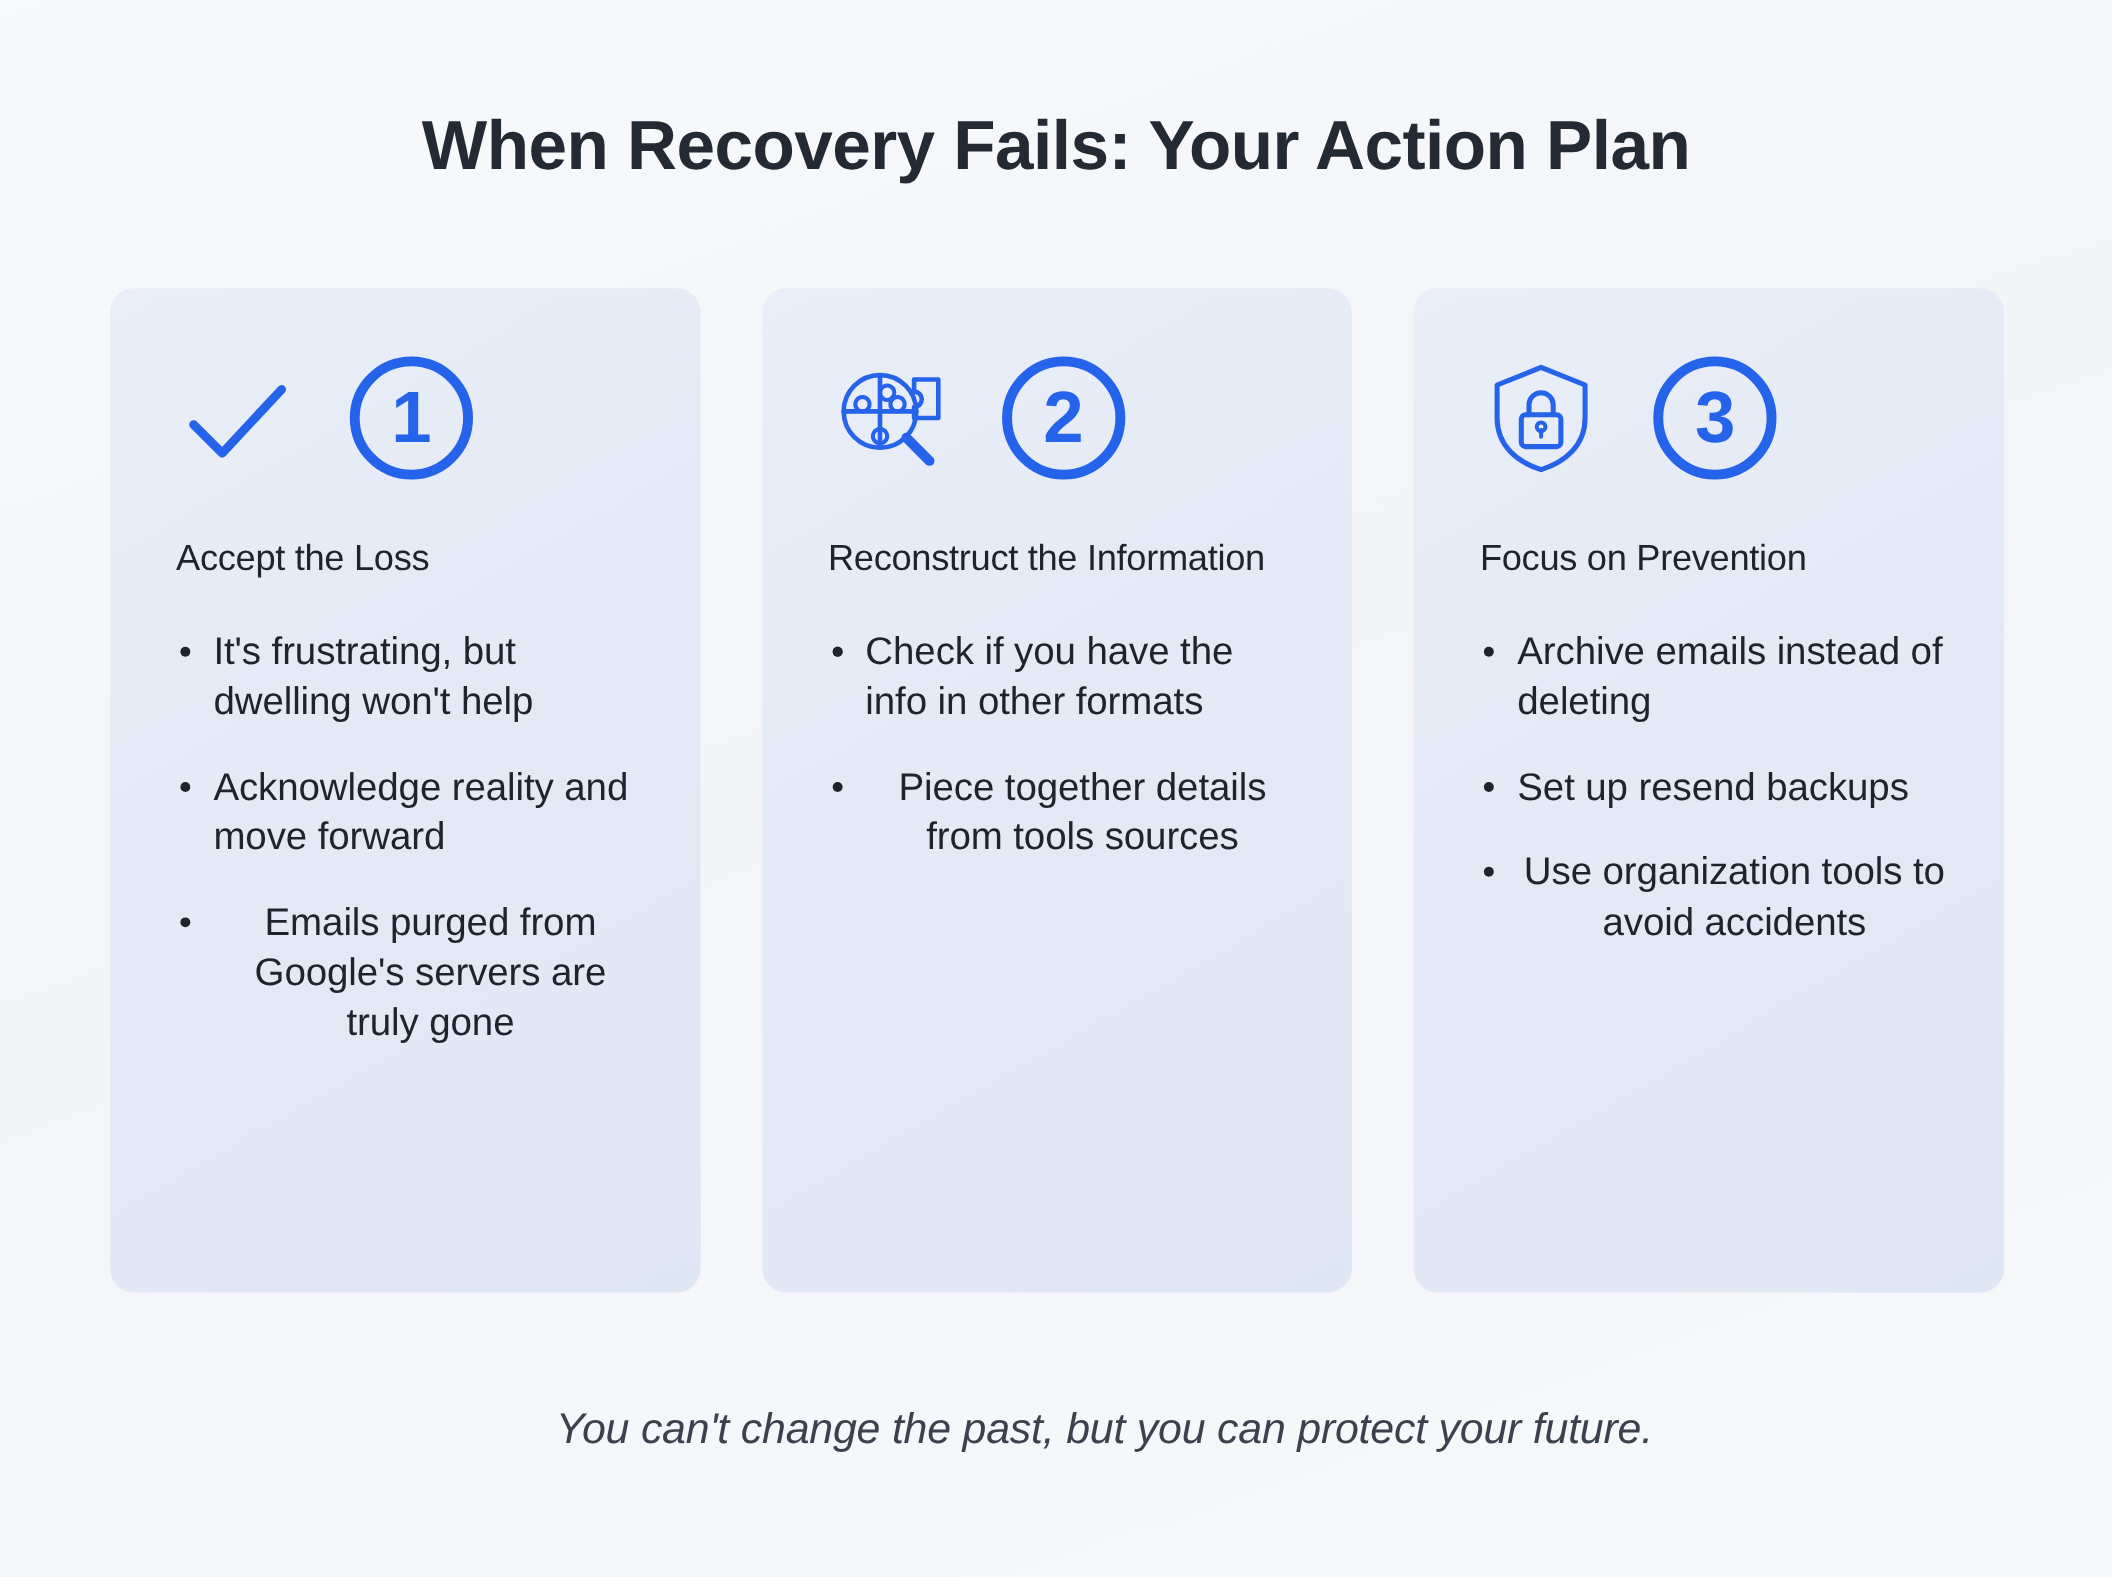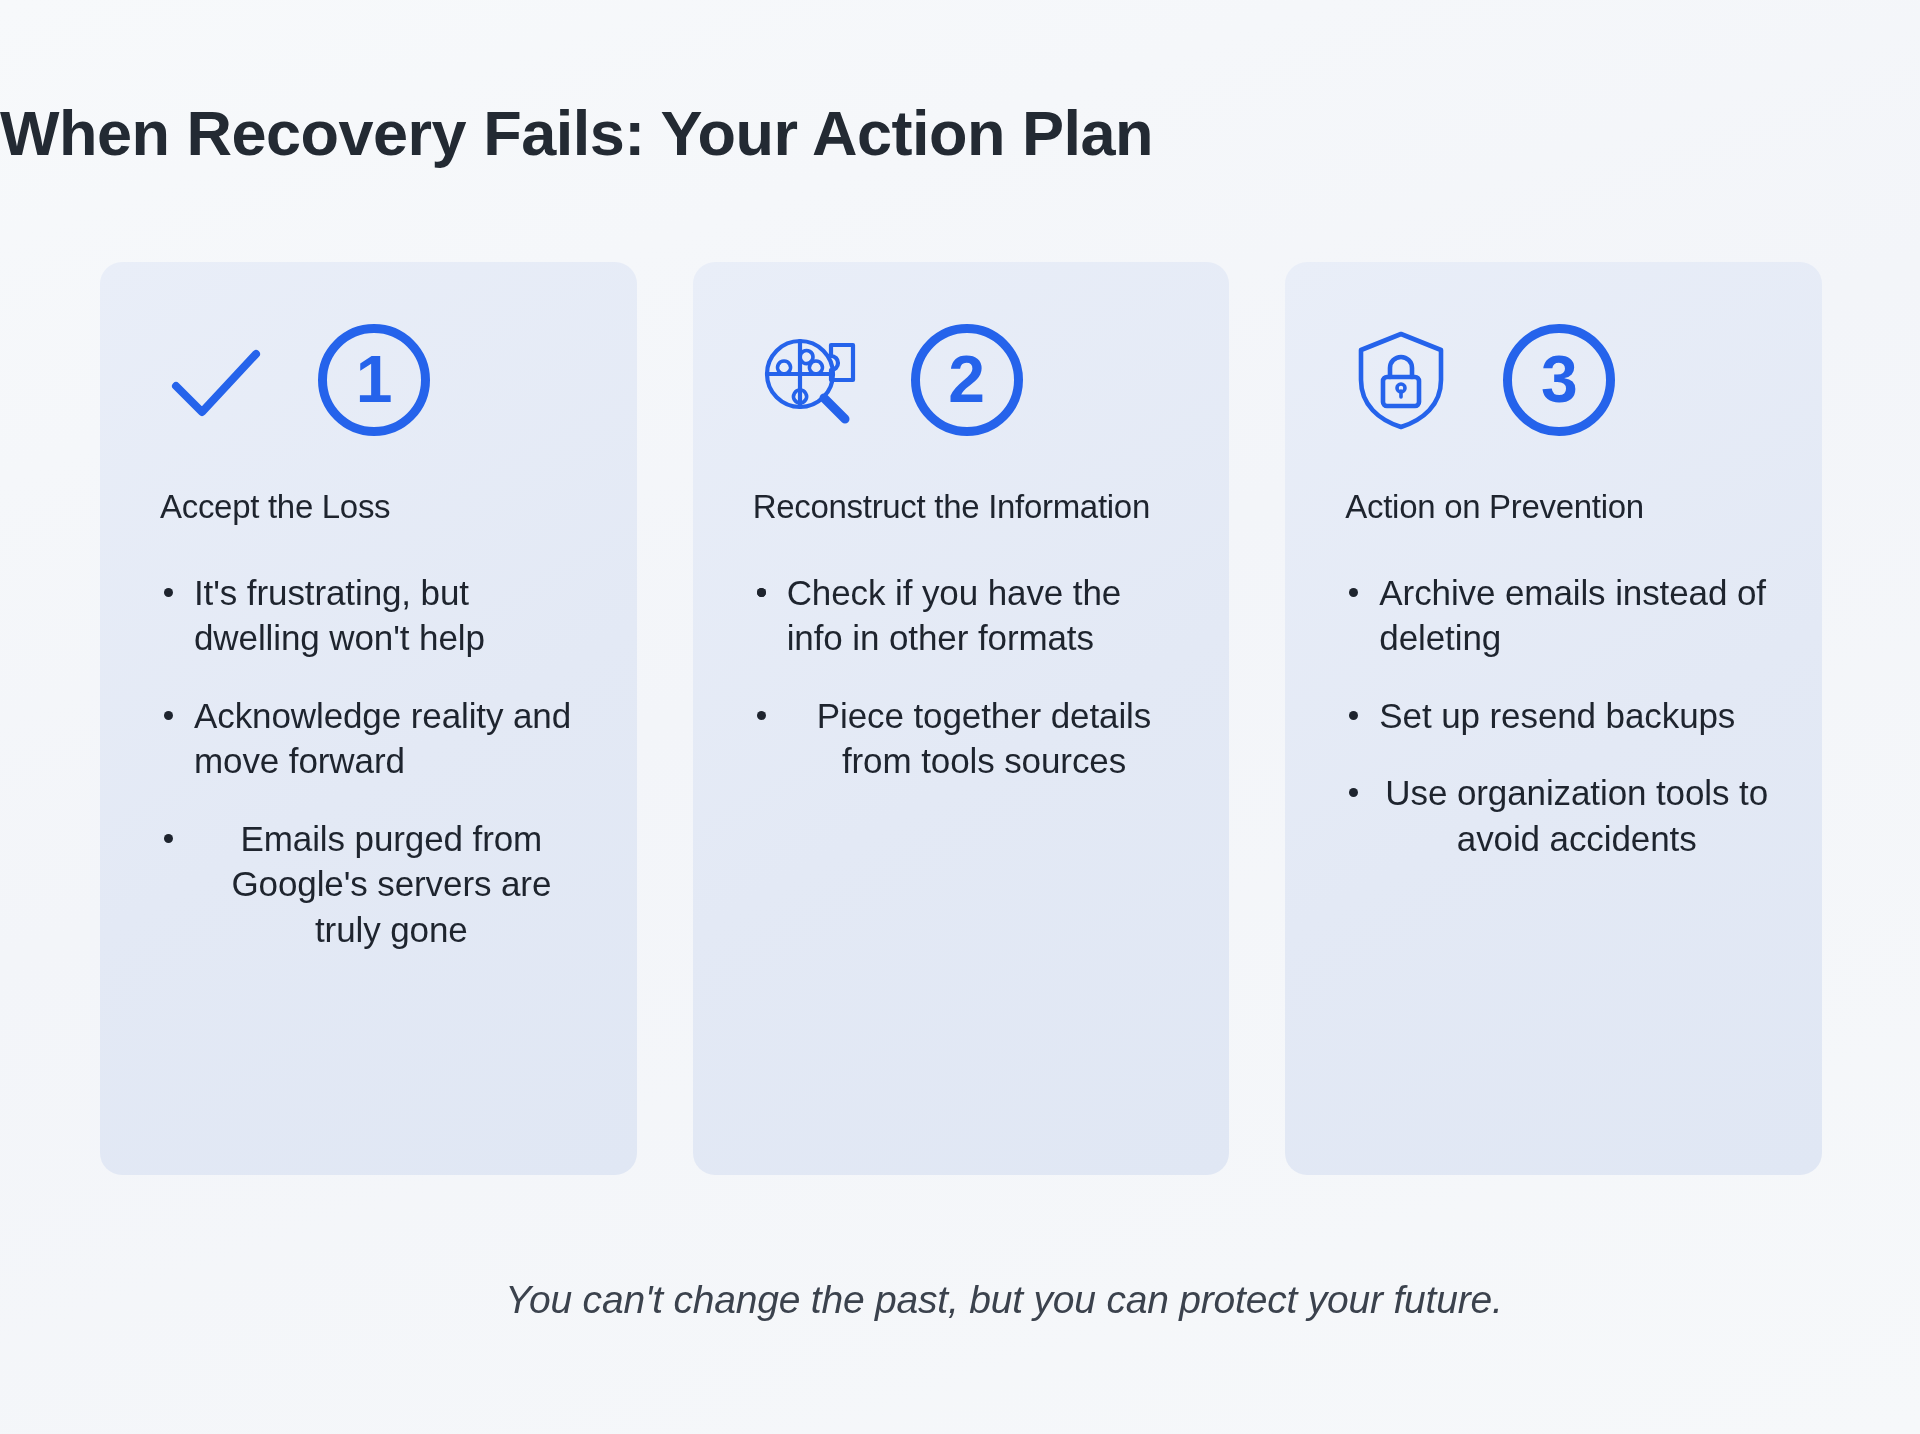--- a/index.html
+++ b/index.html
@@ -19,20 +19,21 @@
     height: 1434px;
     box-sizing: border-box;
   }
 
   
   .title {
     position: absolute;
     top: 96px;
     left: 0;
     width: 1920px;
+    text-align: center;
     font-size: 63px;
     font-weight: 700;
     letter-spacing: -0.5px;
     color: #232a33;
     line-height: 1.2;
   }
 
   
   .cards {
     position: absolute;
@@ -221,21 +222,21 @@
 
             <circle cx="56" cy="64" r="4" fill="none" stroke-width="3.6"></circle>
             <path d="M56 67 L56 73" stroke-width="3.6"></path>
           </svg>
         </span>
         <span class="badge">
           <span class="badge-num">3</span>
         </span>
       </div>
 
-      <div class="card-heading">Action on Prevention</div>
+      <div class="card-heading">Focus on Prevention</div>
 
       <ul class="bullets">
         <li><span class="dot"></span><span>Archive emails instead of deleting</span></li>
         <li><span class="dot"></span><span>Set up resend backups</span></li>
         <li><span class="dot"></span><span>Use organization tools to avoid accidents</span></li>
       </ul>
     </div>
 
   </div>
 

